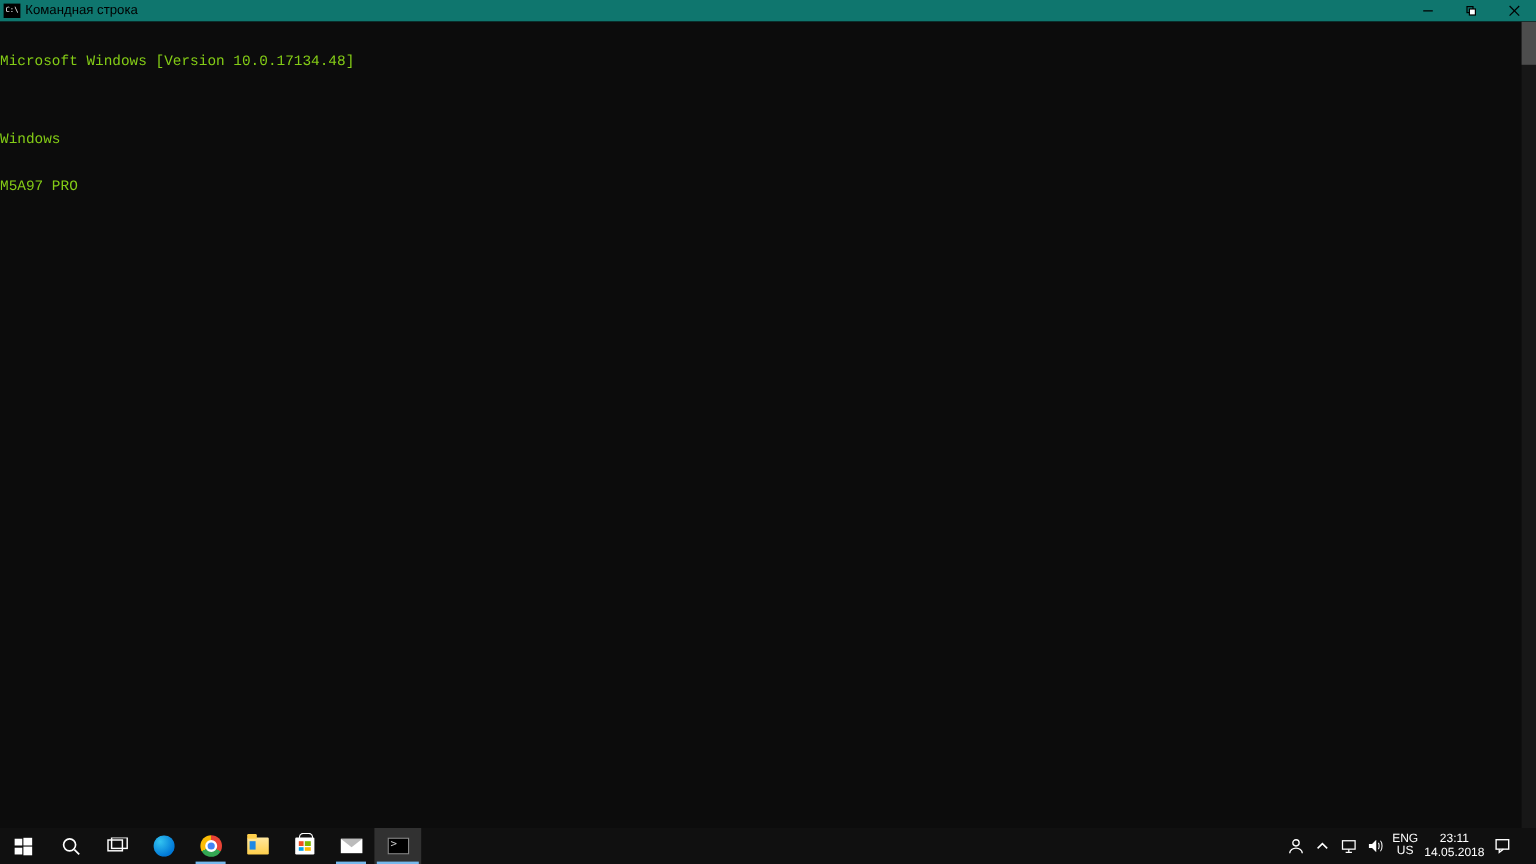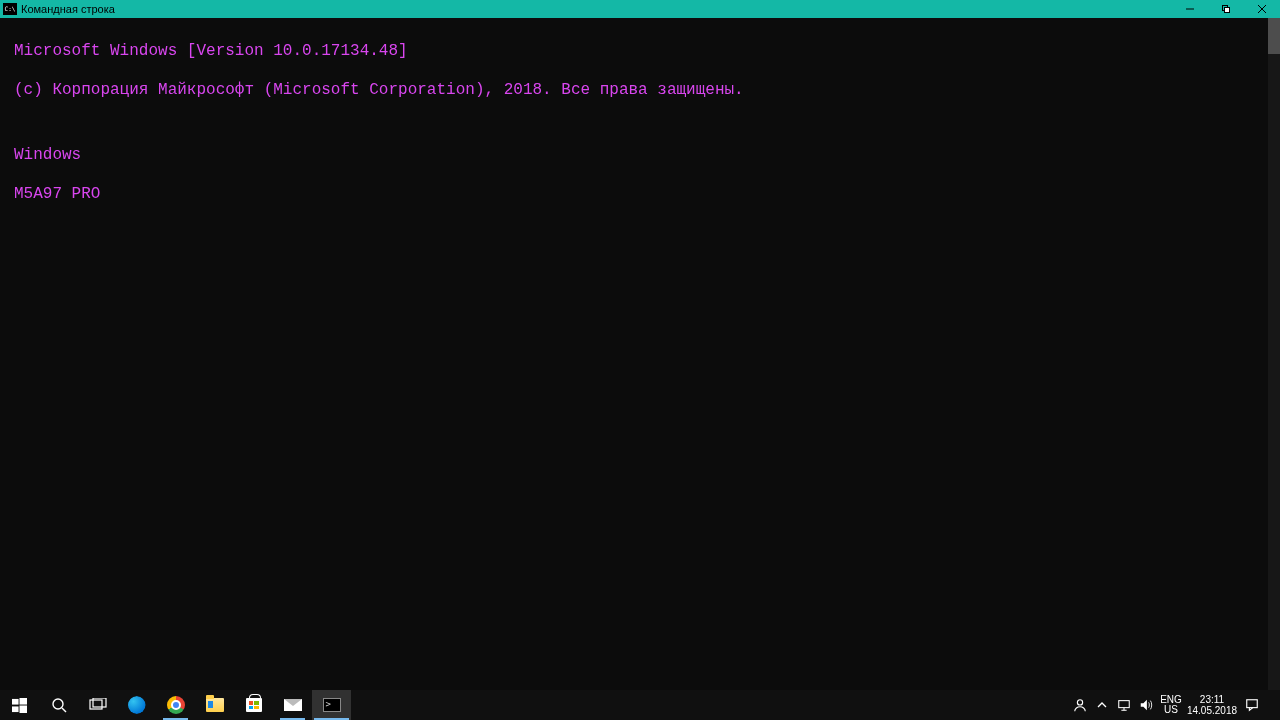--- a/index.html
+++ b/index.html
@@ -1,21 +1,21 @@
 <!DOCTYPE html>
 <html><head>
 <meta charset="utf-8">
 <style>
 * { margin: 0; padding: 0; box-sizing: border-box; }
 html, body { width: 1280px; height: 720px; overflow: hidden; font-family: "Segoe UI", Tahoma, sans-serif; background: #000; }
 
 
 .titlebar {
   height: 18px;
-  background: #14b8a6;
+  background: #0f766e;
   display: flex;
   align-items: center;
   font-size: 11px;
   color: #000;
   position: relative;
 }
 .titlebar .app-icon {
   width: 14px; height: 12px;
   margin-left: 3px; margin-right: 4px;
   background: #000;
@@ -43,25 +43,25 @@
   cursor: default;
 }
 .wc svg { width: 10px; height: 10px; stroke: #000; stroke-width: 1; fill: none; }
 
 
 .terminal {
   position: relative;
   width: 100%;
   height: calc(720px - 18px - 30px); 
   background: #0c0c0c;
-  color: #d946ef;
+  color: #84cc16;
   font-family: Consolas, "Courier New", monospace;
-  font-size: 16px;
+  font-size: 12px;
   line-height: 13px;
-  padding: 1px 0 0 14px;
+  padding: 1px 0 0 0;
   white-space: pre;
   overflow: hidden;
 }
 .terminal .line { display: block; }
 .cursor {
   display: inline-block;
   width: 7px;
   height: 2px;
   background: #cccccc;
   vertical-align: -1px;
@@ -244,21 +244,20 @@
       <svg class="ico" viewBox="0 0 10 10">
           <line x1="1" y1="1" x2="9" y2="9"></line>
           <line x1="9" y1="1" x2="1" y2="9"></line>
         </svg>
     </div>
   </div>
 </div>
 
 <div class="terminal">
   <span class="line">Microsoft Windows [Version 10.0.17134.48]</span>
-  <span class="line">(c) Корпорация Майкрософт (Microsoft Corporation), 2018. Все права защищены.</span>
   <span class="line"></span>
   <span class="line">Windows</span>
   <span class="line">M5A97 PRO</span>
   <span class="line"></span>
   <span class="line"></span>
 
   <div class="scrollbar">
     <div class="thumb"></div>
   </div>
 </div>

